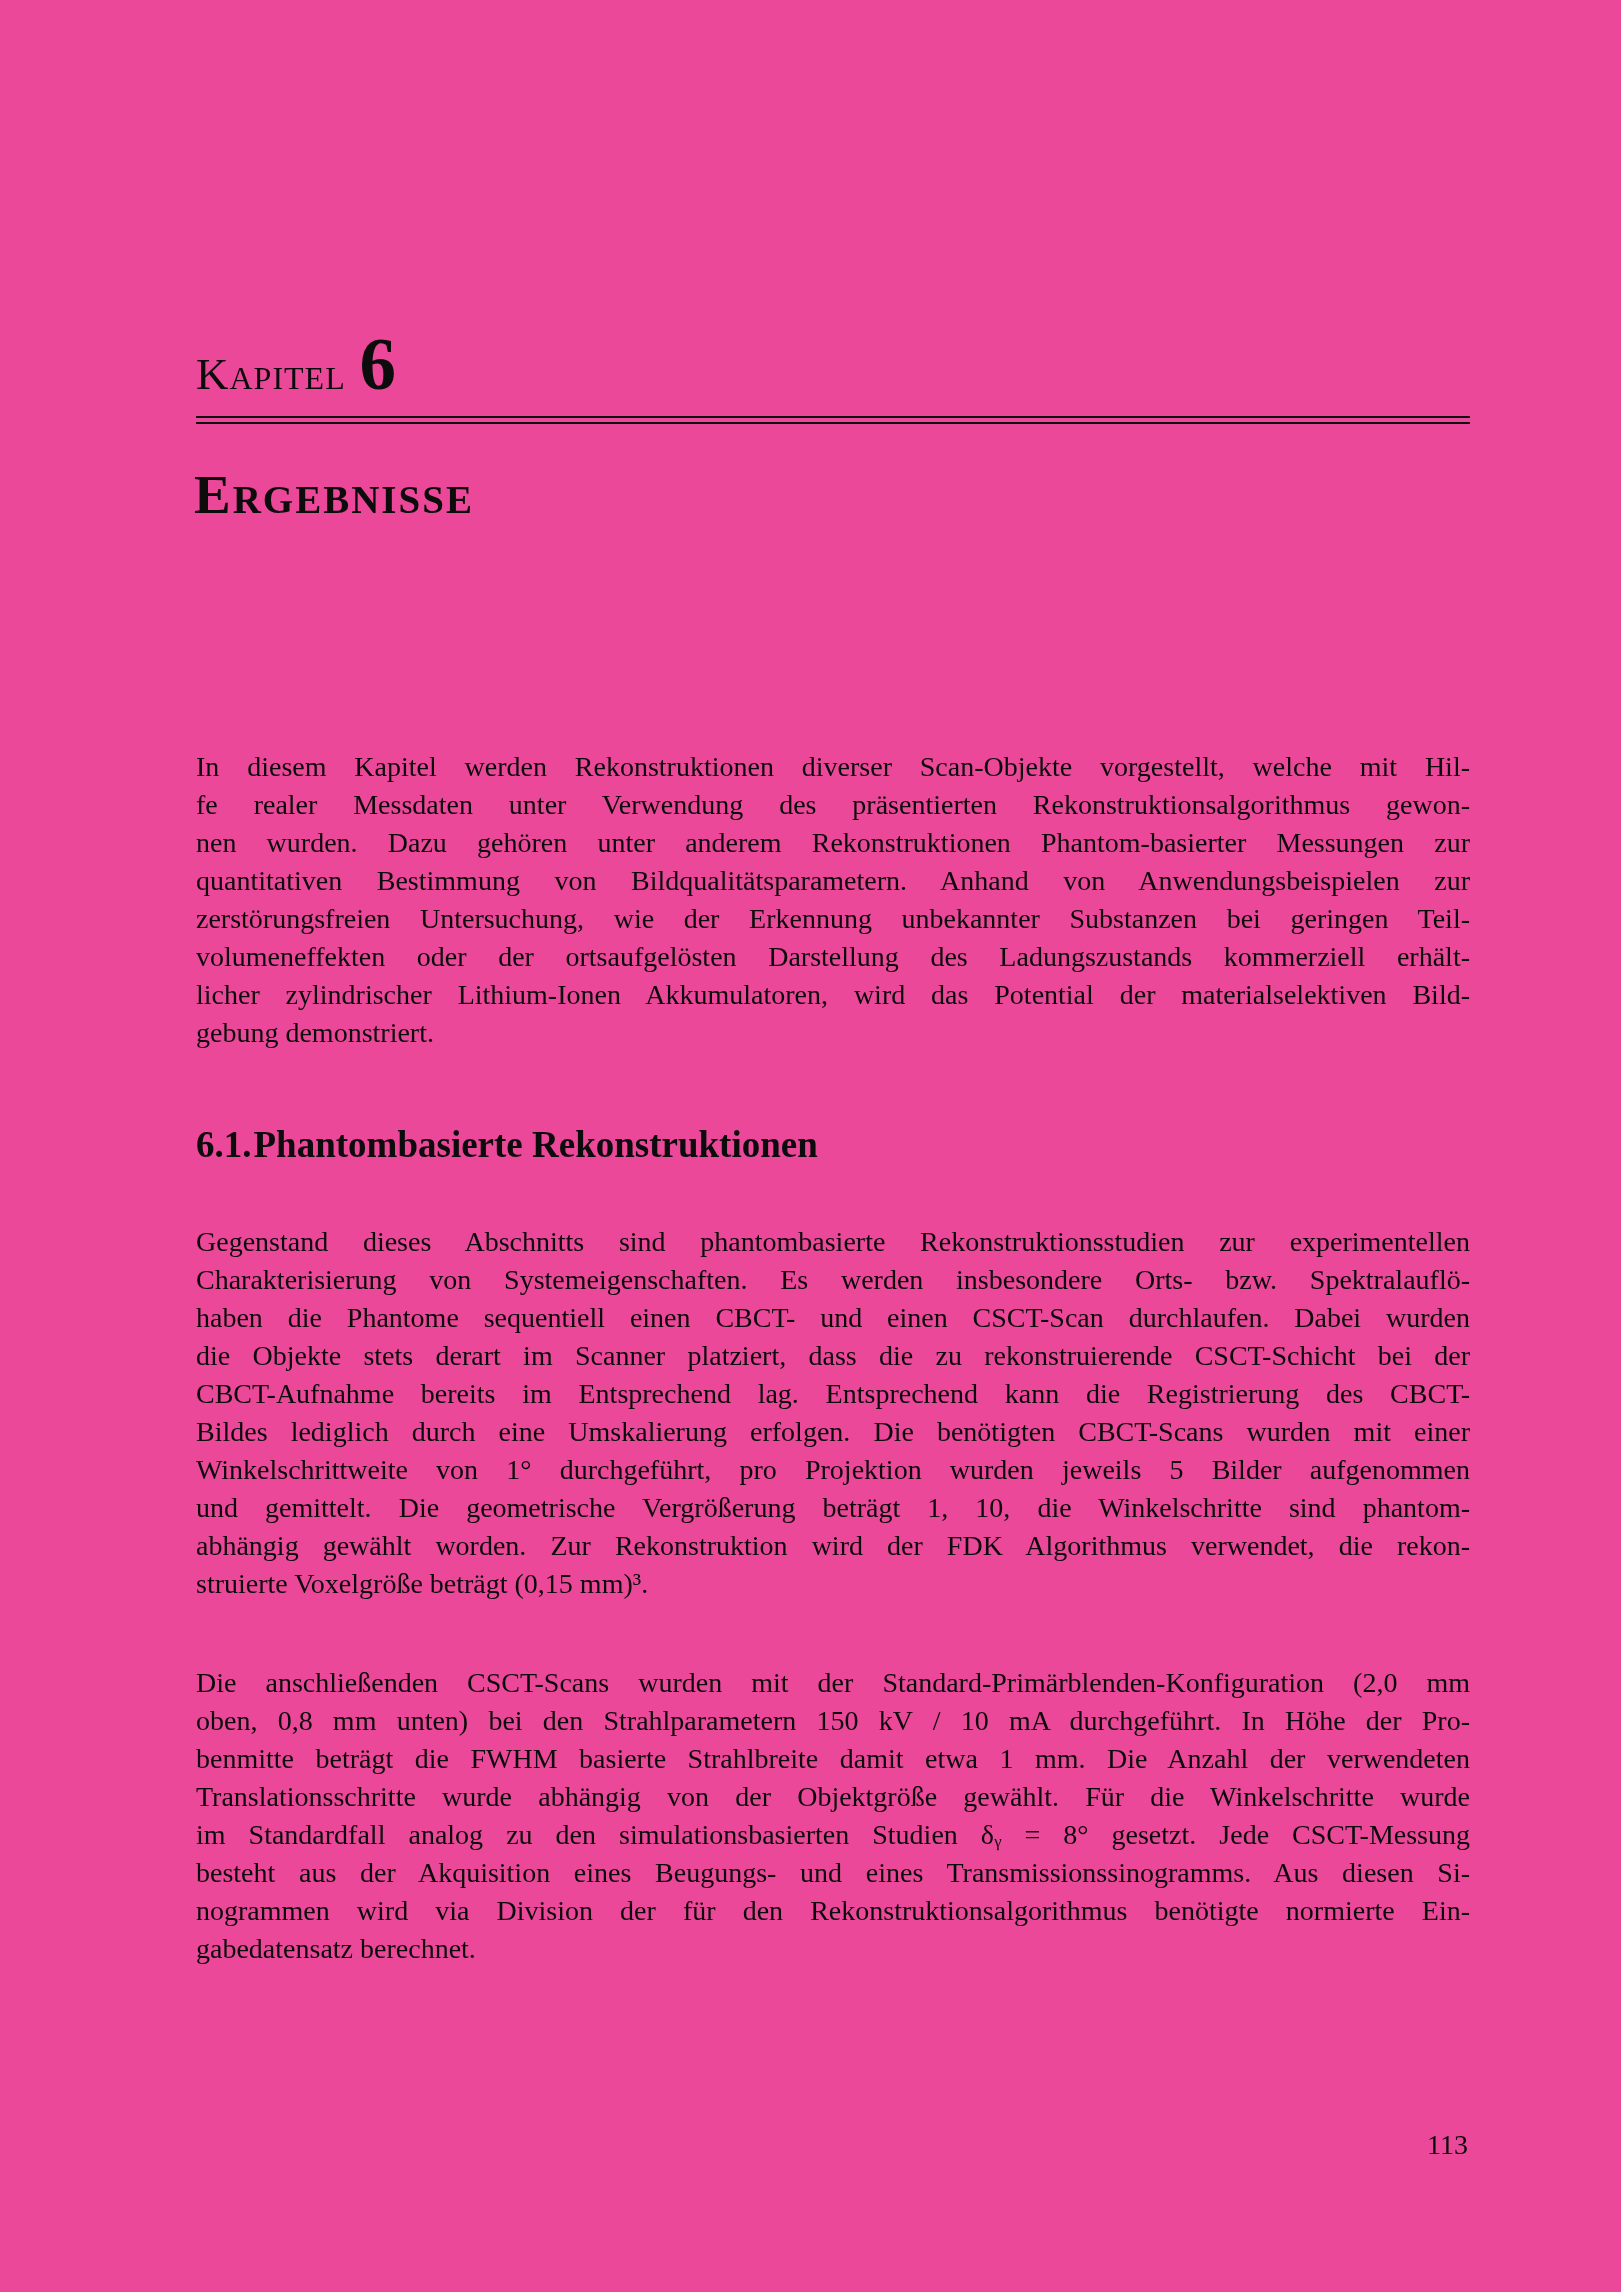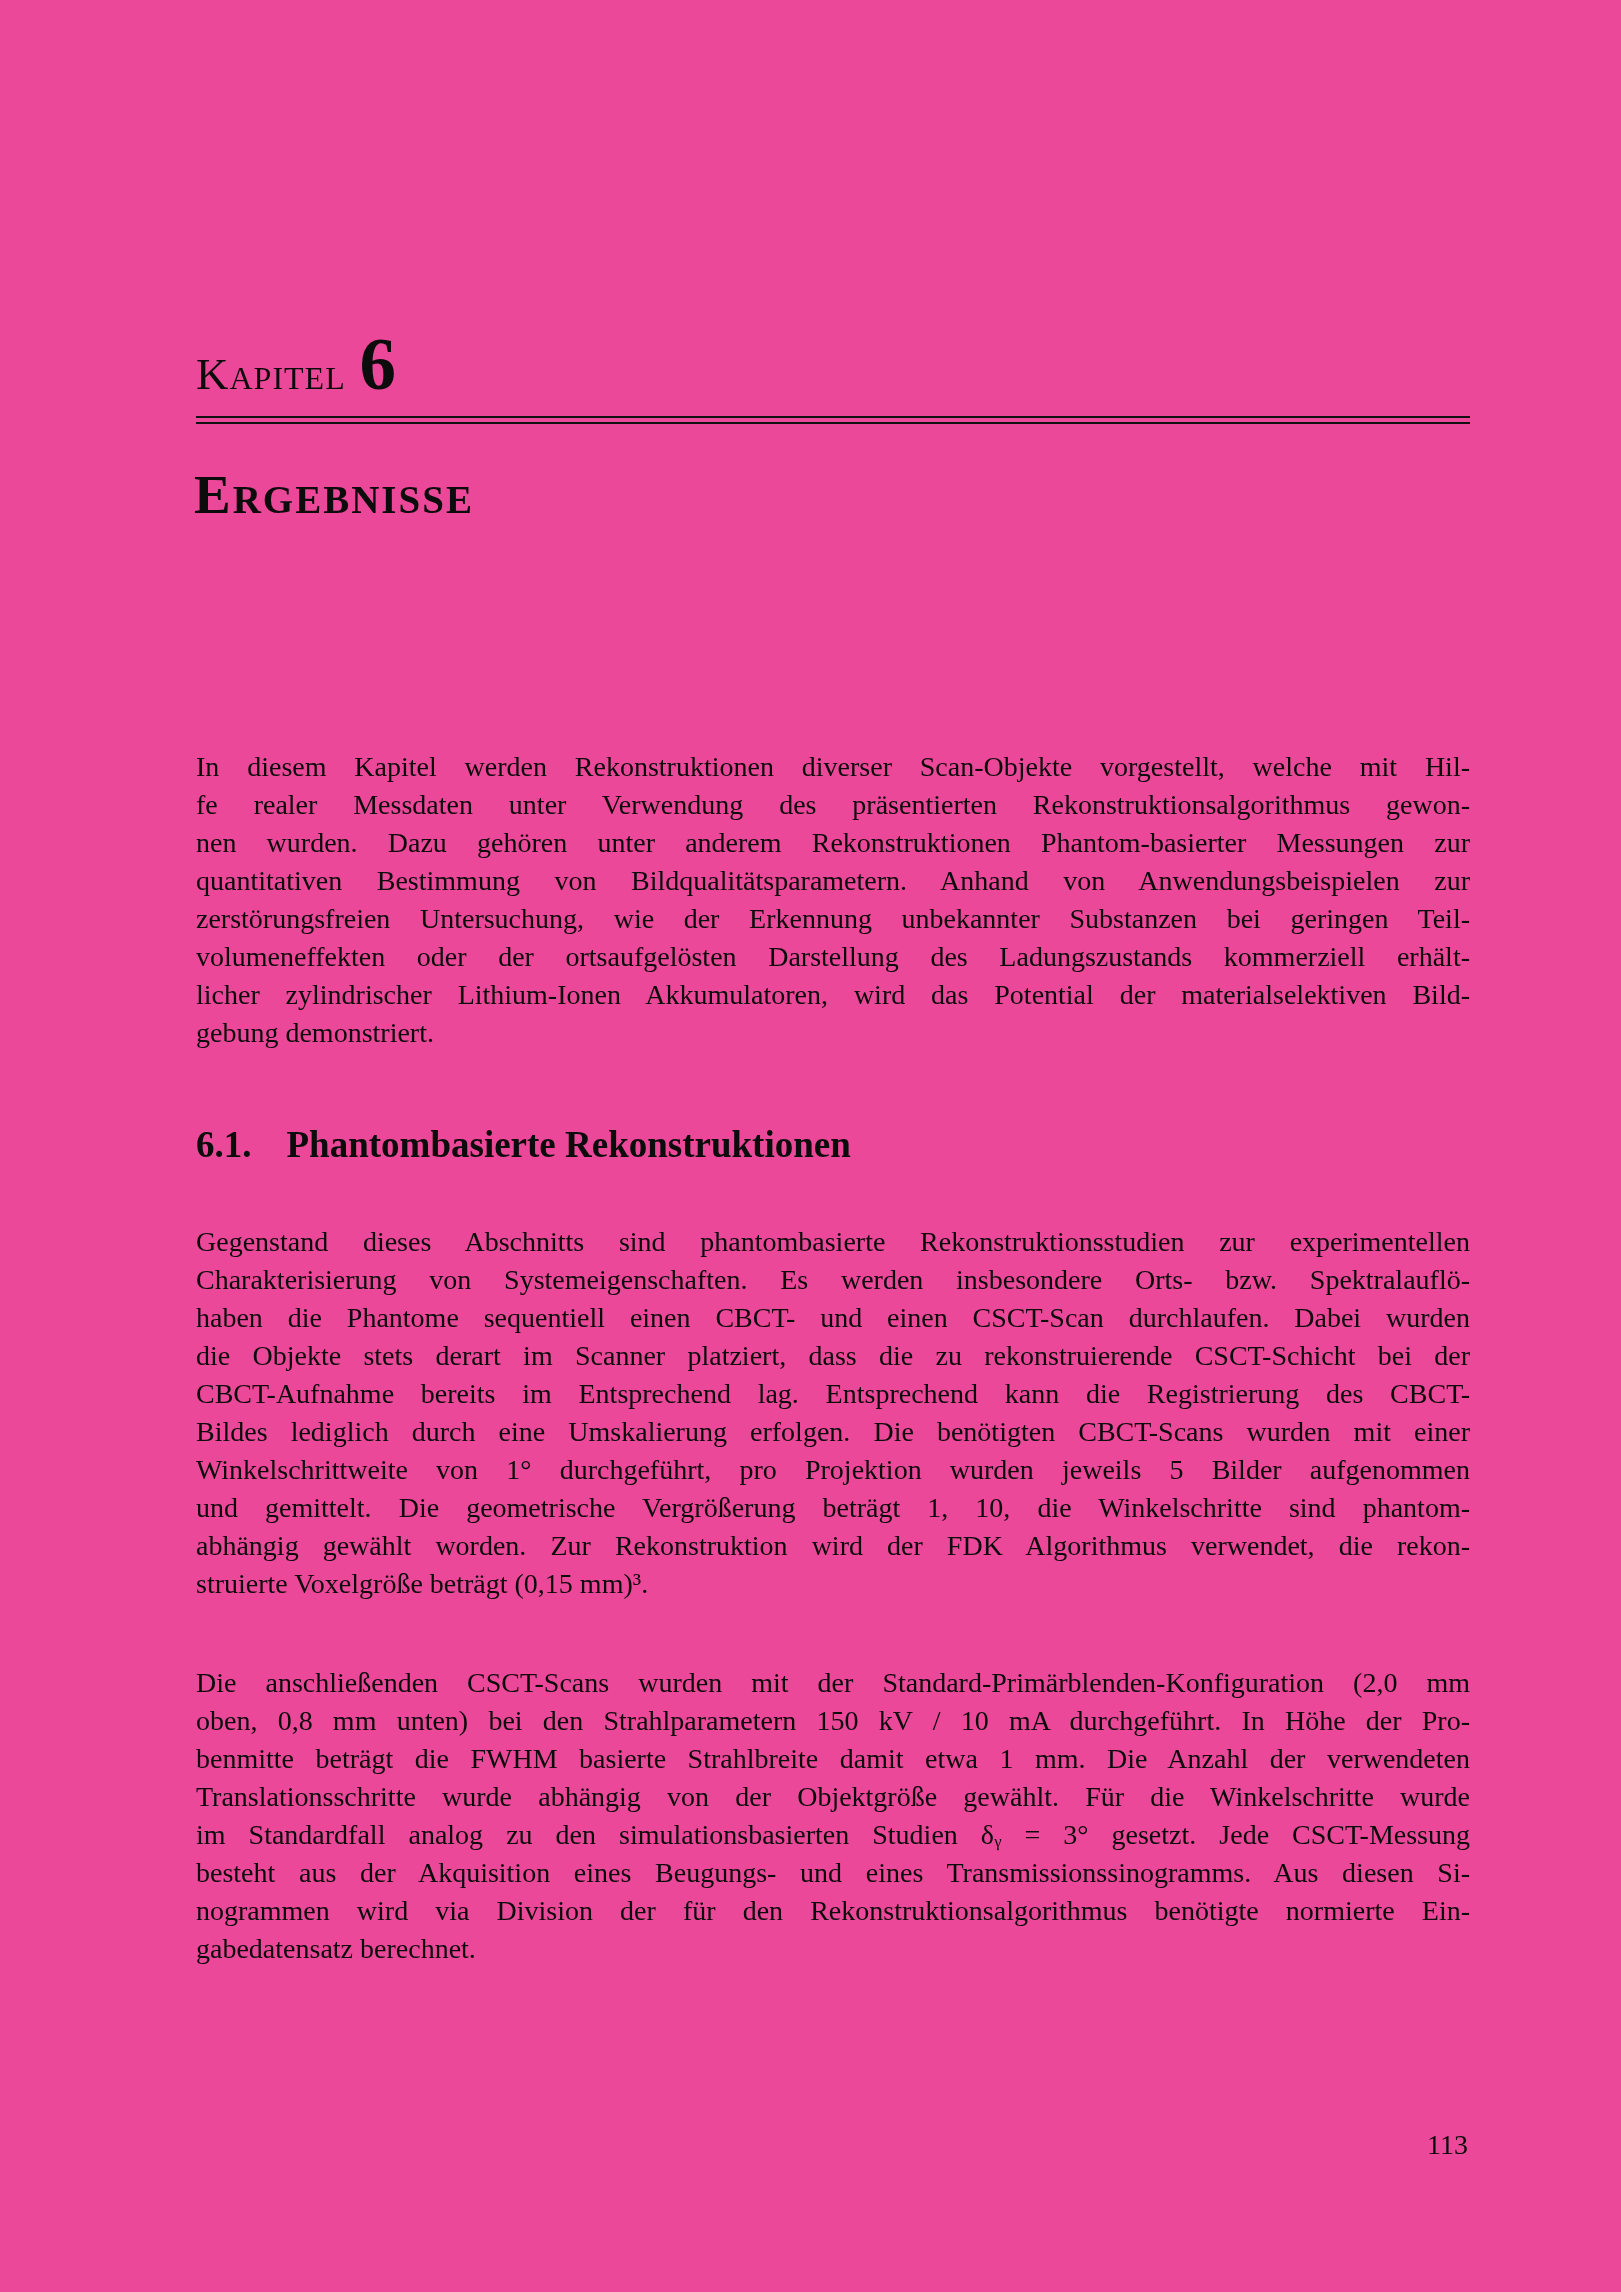--- a/index.html
+++ b/index.html
@@ -66,21 +66,21 @@
   .para-1 { top: 1223px; }
   .para-2 { top: 1664px; }
   .section-heading {
     position: absolute;
     left: 196px;
     top: 1123px;
     font-size: 37px;
     font-weight: bold;
     white-space: nowrap;
   }
-  .section-heading .sec-title { margin-left: 35px; }
+  .section-heading .sec-title { margin-left: 2px; }
   .page-number {
     position: absolute;
     right: 153px;
     top: 2129px;
     font-size: 28px;
   }
 </style>
 </head>
 <body>
 
@@ -120,21 +120,21 @@
       <div class="tline">und gemittelt. Die geometrische Vergrößerung beträgt 1, 10, die Winkelschritte sind phantom-</div>
       <div class="tline">abhängig gewählt worden. Zur Rekonstruktion wird der FDK Algorithmus verwendet, die rekon-</div>
       <div class="tline">struierte Voxelgröße beträgt (0,15 mm)³.</div>
     </div>
 
   <div class="paragraph para-2">
       <div class="tline">Die anschließenden CSCT-Scans wurden mit der Standard-Primärblenden-Konfiguration (2,0 mm</div>
       <div class="tline">oben, 0,8 mm unten) bei den Strahlparametern 150 kV / 10 mA durchgeführt. In Höhe der Pro-</div>
       <div class="tline">benmitte beträgt die FWHM basierte Strahlbreite damit etwa 1 mm. Die Anzahl der verwendeten</div>
       <div class="tline">Translationsschritte wurde abhängig von der Objektgröße gewählt. Für die Winkelschritte wurde</div>
-      <div class="tline">im Standardfall analog zu den simulationsbasierten Studien δᵧ = 3° gesetzt. Jede CSCT-Messung</div>
+      <div class="tline">im Standardfall analog zu den simulationsbasierten Studien δᵧ = 8° gesetzt. Jede CSCT-Messung</div>
       <div class="tline">besteht aus der Akquisition eines Beugungs- und eines Transmissionssinogramms. Aus diesen Si-</div>
       <div class="tline">nogrammen wird via Division der für den Rekonstruktionsalgorithmus benötigte normierte Ein-</div>
       <div class="tline">gabedatensatz berechnet.</div>
     </div>
 
   <div class="page-number">113</div>
 
 </div>
 
 

